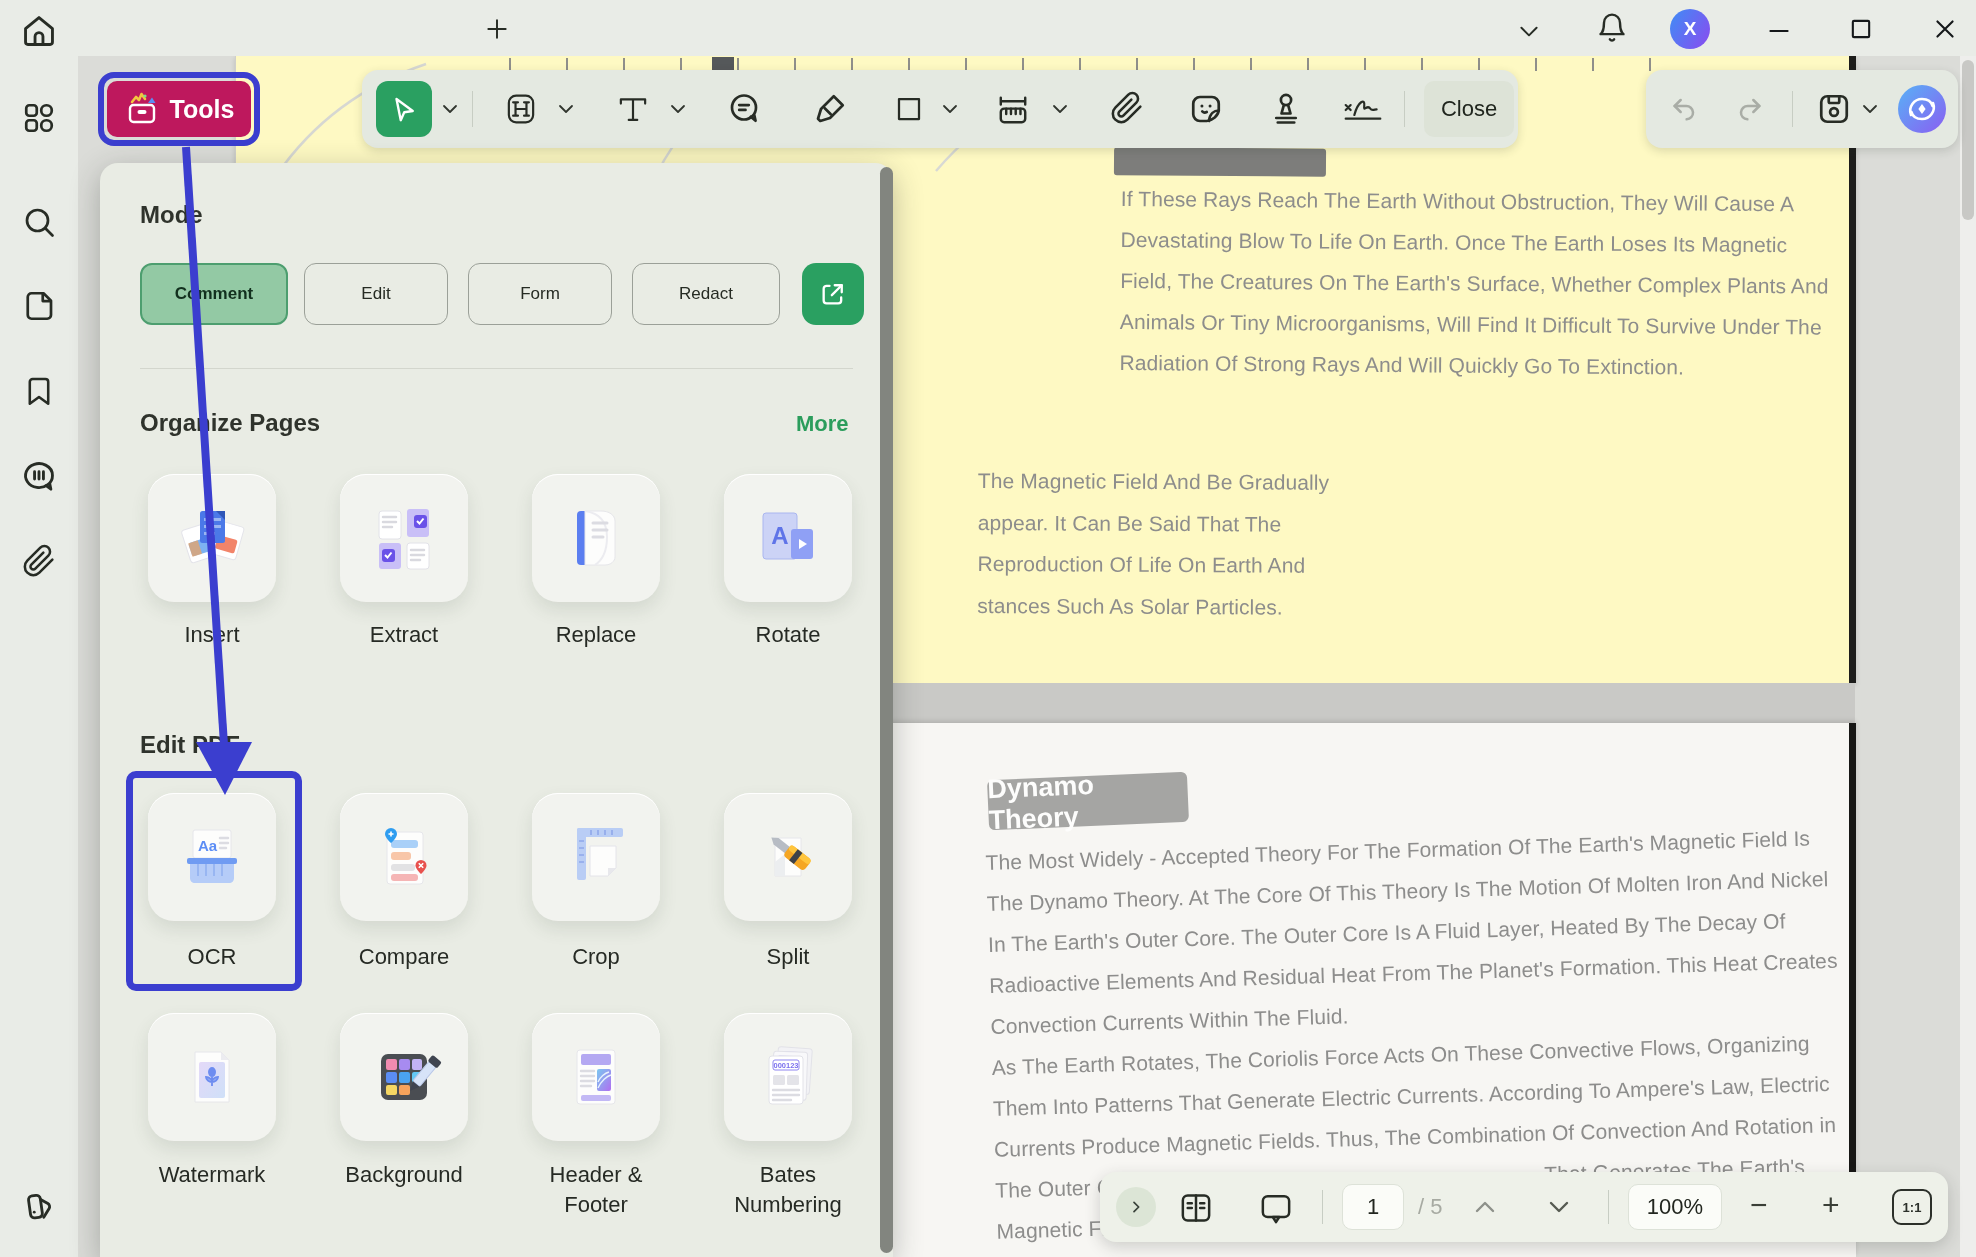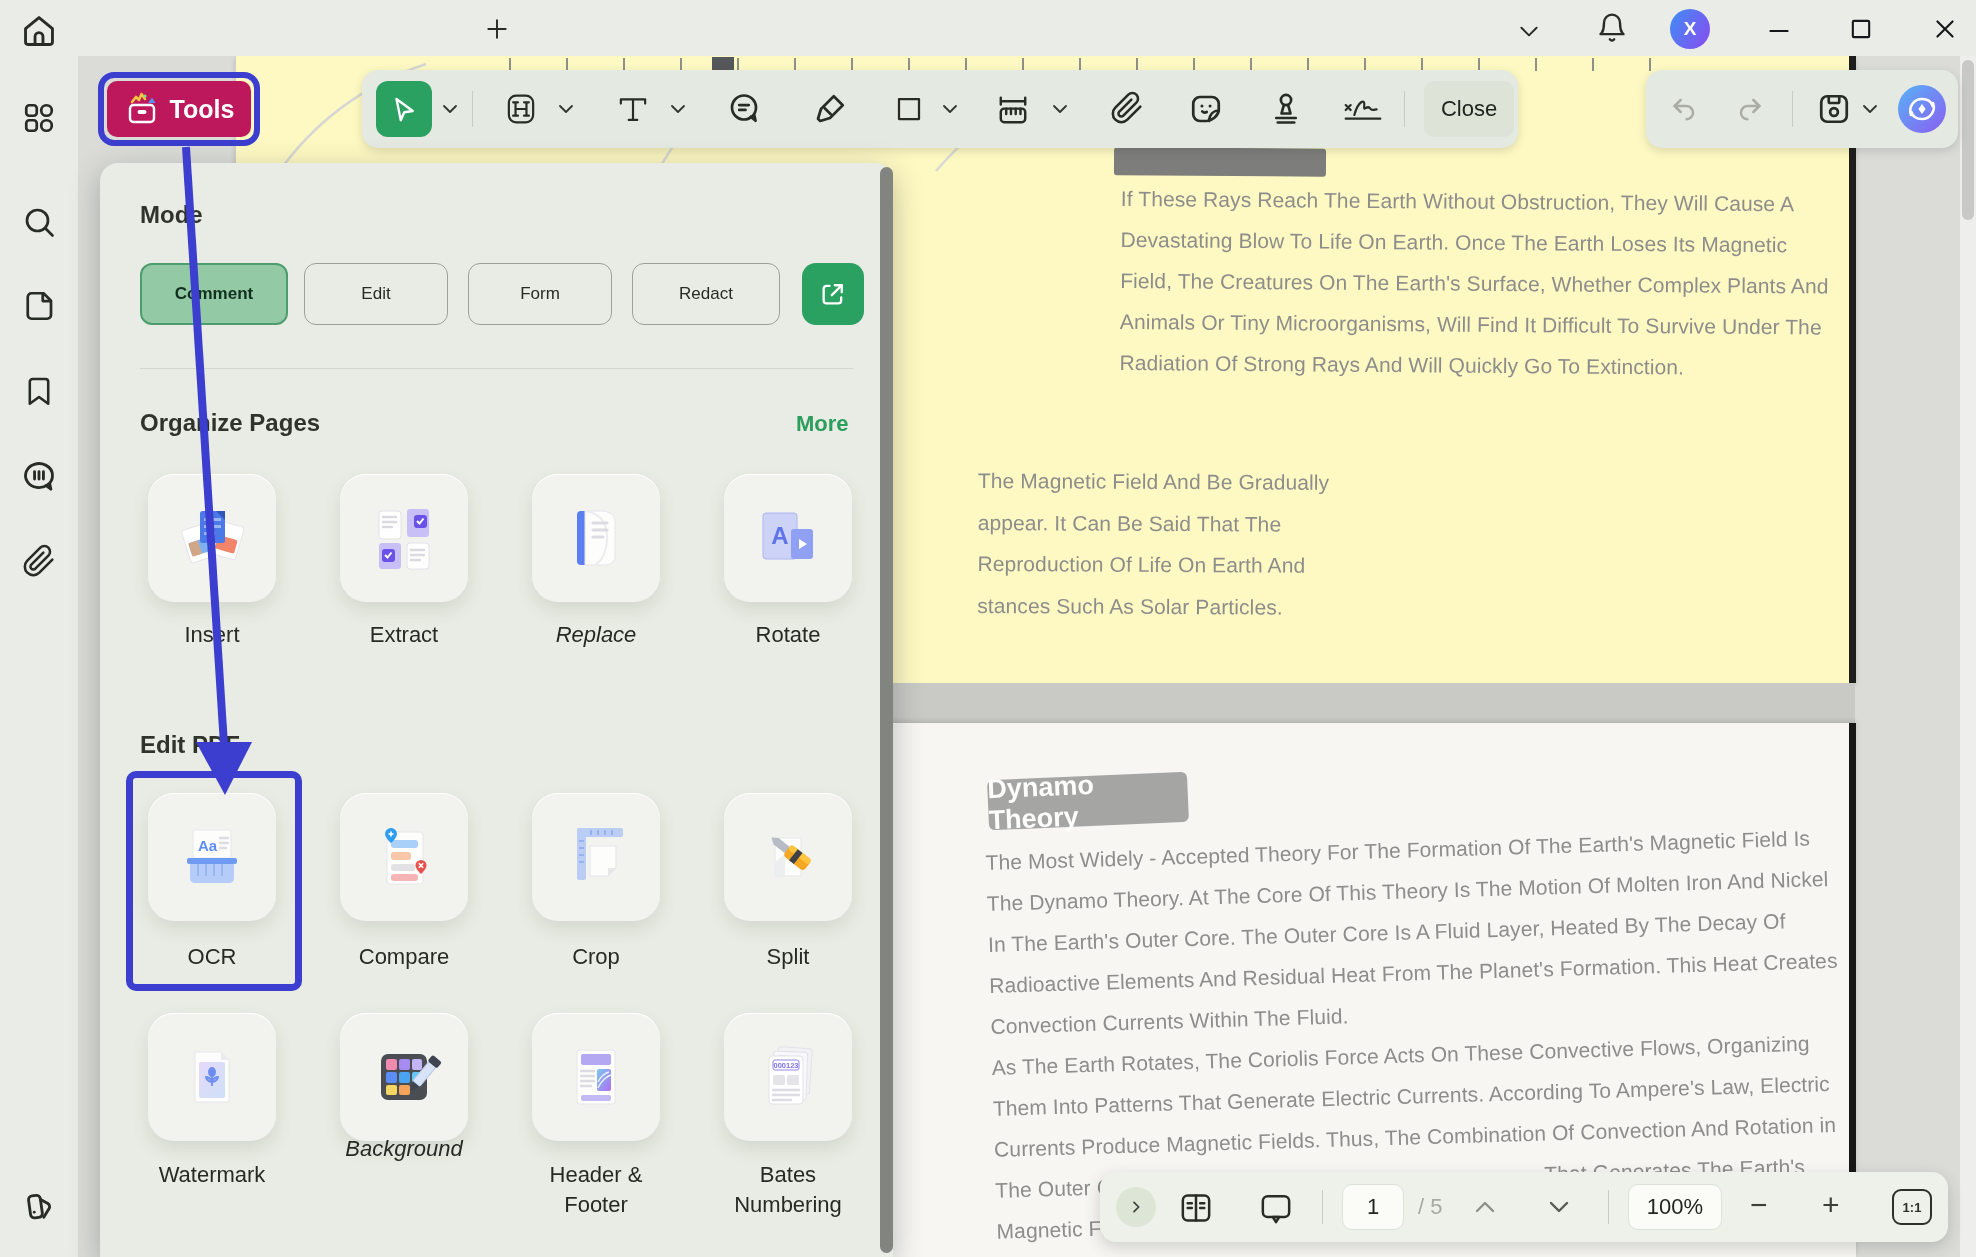--- a/index.html
+++ b/index.html
@@ -423,21 +423,21 @@
     <div class="tile" style="left:624px;top:311px;">
       <svg width="78" height="78" viewBox="0 0 78 78">
         <rect x="14" y="14" width="34" height="46" rx="3" fill="#ccd3f6" stroke="#aab6ef"></rect>
         <text x="31" y="45" font-family="Liberation Sans,sans-serif" font-size="24" font-weight="bold" fill="#5f74e8" text-anchor="middle">A</text>
         <rect x="42" y="30" width="22" height="30" rx="3" fill="#8fa0f5"></rect>
         <path d="M50 40l8 5-8 5z" fill="#fff"></path>
       </svg>
     </div>
     <div class="tlabel" style="left:32px;top:457px;">Insert</div>
     <div class="tlabel" style="left:224px;top:457px;">Extract</div>
-    <div class="tlabel" style="left:416px;top:457px;font-style:italic;">Replace</div>
+    <div class="tlabel" style="left:416px;top:457px;">Replace</div>
     <div class="tlabel" style="left:608px;top:457px;">Rotate</div>
 
     <div class="abs sec-title" style="left:40px;top:568px;">Edit PDF</div>
 
     <div class="tile" style="left:48px;top:630px;">
       <svg width="78" height="78" viewBox="0 0 78 78">
         <rect x="20" y="12" width="38" height="28" rx="2" fill="#fdfdfc" stroke="#e6e6ea"></rect>
         <text x="25" y="33" font-family="Liberation Sans,sans-serif" font-size="15" font-weight="bold" fill="#5c8df5">Aa</text>
         <path d="M47 20h8M47 25h8M47 30h6" stroke="#dcdce2" stroke-width="2.5" stroke-linecap="round"></path>
         <rect x="14" y="40" width="50" height="6" rx="2" fill="#6f9bf2"></rect>
@@ -548,21 +548,21 @@
           </g>
         <rect x="20" y="18" width="34" height="48" rx="3" fill="#fff" stroke="#e2e2e8"></rect>
         <rect x="24" y="22" width="26" height="10" rx="2" fill="#fff" stroke="#8f86f0"></rect>
         <text x="37" y="30" font-family="Liberation Sans,sans-serif" font-size="7.5" font-weight="bold" fill="#7b70ee" text-anchor="middle">000123</text>
         <rect x="24" y="37" width="12" height="10" rx="1.5" fill="#e4e4e9"></rect>
         <rect x="38" y="37" width="12" height="10" rx="1.5" fill="#e4e4e9"></rect>
         <path d="M24 52h26M24 57h26M24 62h18" stroke="#dcdce2" stroke-width="2.4" stroke-linecap="round"></path>
       </svg>
     </div>
     <div class="tlabel" style="left:32px;top:997px;">Watermark</div>
-    <div class="tlabel" style="left:224px;top:971px;font-style:italic;">Background</div>
+    <div class="tlabel" style="left:224px;top:997px;">Background</div>
     <div class="tlabel" style="left:420px;top:997px;width:152px;">Header &amp; Footer</div>
     <div class="tlabel" style="left:612px;top:997px;width:152px;">Bates Numbering</div>
 
     <div class="abs" style="left:780px;top:4px;width:13px;height:1086px;background:#82857f;border-radius:7px;"></div>
   </div>
 
   <svg class="abs" style="left:140px;top:145px;pointer-events:none;" width="180" height="680">
     <line x1="46" y1="2" x2="84" y2="600" stroke="#3b3ecf" stroke-width="8"></line>
     <polygon points="56,597 112,597 85,650" fill="#3b3ecf"></polygon>
   </svg>

